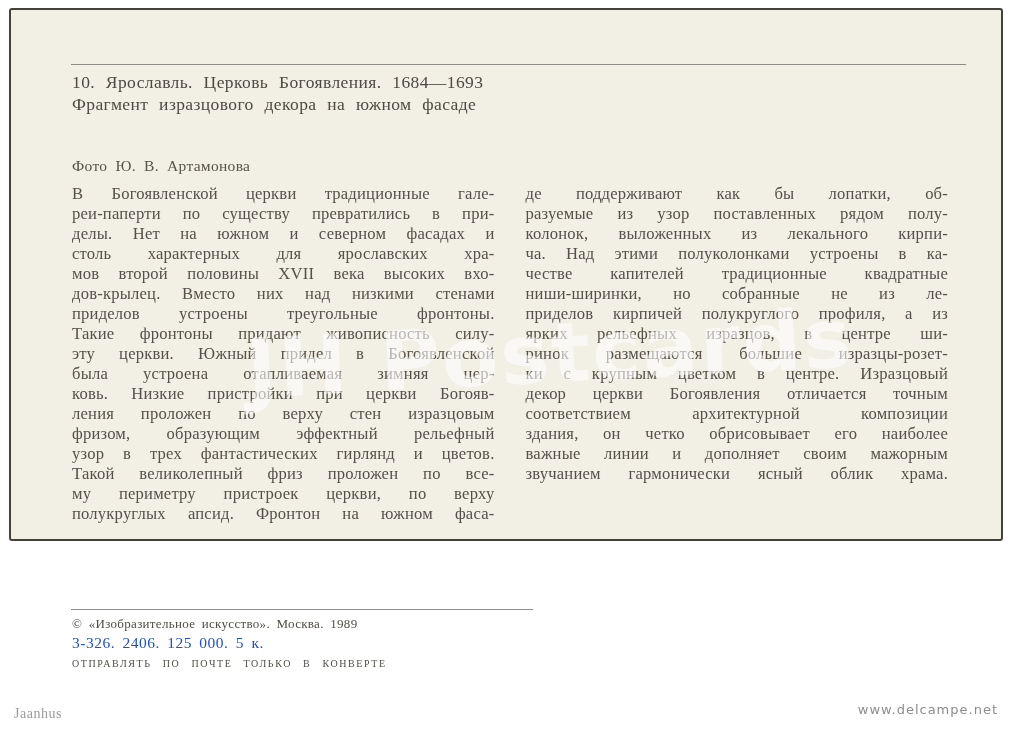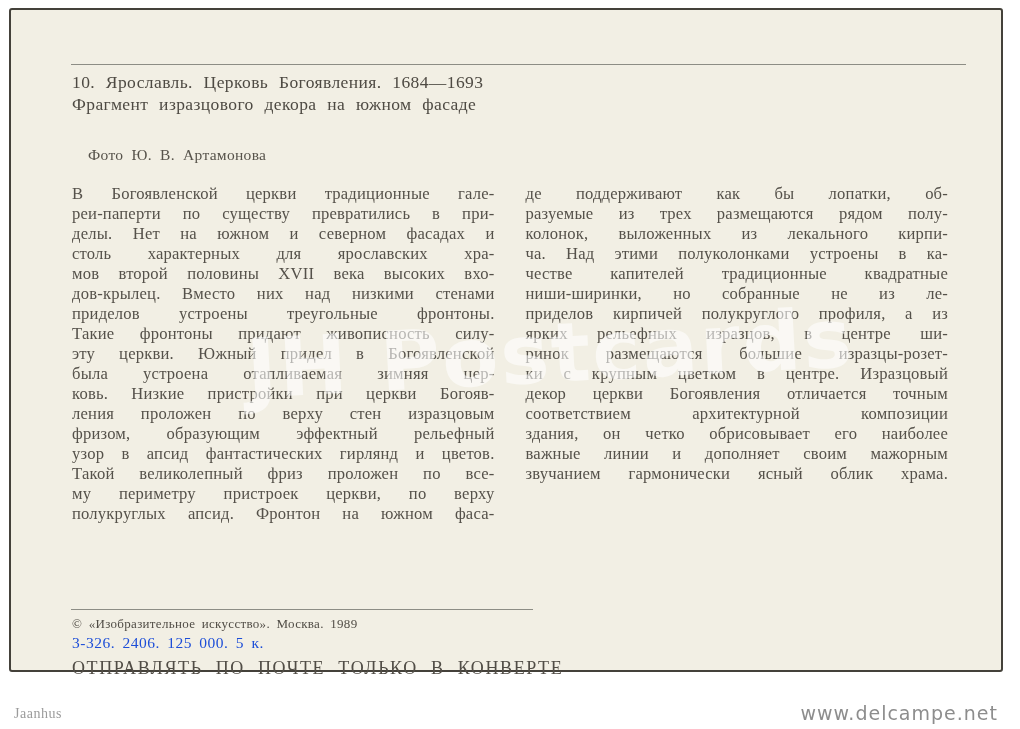--- a/index.html
+++ b/index.html
@@ -6,41 +6,41 @@
   body {
     width: 1020px; height: 729px;
     background: #ffffff;
     position: relative;
     overflow: hidden;
     font-family: "Liberation Serif", serif;
   }
   .card {
     position: absolute;
     left: 9px; top: 8px;
-    width: 994px; height: 664px;
+    width: 994px; height: 533px;
     background: #f2efe4;
     border: 2px solid #44413a;
     border-radius: 3px;
     box-sizing: border-box;
     padding-left: 20px;
   }
   .rule { position: absolute; height: 1px; background: #8d8d85; }
   .rule-top   { left: 60px; top: 54px; width: 895px; }
   .rule-imprint { left: 60px; top: 599px; width: 462px; }
 
   .caption {
     position: absolute; left: 61px; top: 61px; width: 560px;
     font-size: 17.5px; line-height: 22px;
     color: #4e4a43;
     word-spacing: 6px; letter-spacing: 0.4px;
   }
   .credit {
-    position: absolute; left: 61px; top: 136px;
+    position: absolute; left: 61px; top: 147px;
     font-size: 15.5px; color: #57534b;
-    word-spacing: 4px; letter-spacing: 0.3px; margin-left: 16px;
+    word-spacing: 4px; letter-spacing: 0.3px;
   }
   .columns {
     position: absolute; left: 61px; top: 174px;
     width: 876px;
     display: flex; gap: 31px; justify-content: center;
   }
   .col { width: 426px; color: #55514a; }
   .col .line {
     font-size: 16.6px; line-height: 20px;
     text-align: justify; text-align-last: justify;
@@ -52,42 +52,42 @@
     font-size: 13px; color: #514d46;
     word-spacing: 3px; letter-spacing: 0.3px;
   }
   .edition {
     position: absolute; left: 61px; top: 624px;
     font-size: 15.5px; color: #1d4ed8;
     word-spacing: 3px; letter-spacing: 0.5px;
   }
   .mailing {
     position: absolute; left: 61px; top: 648px;
-    font-size: 18px; color: #514d46;
+    font-size: 10px; color: #514d46;
     letter-spacing: 1.6px; word-spacing: 7px; text-align: right;
   }
   .wm-diag {
     position: absolute; left: 235px; top: 296px;
     font-family: "DejaVu Sans", sans-serif;
     font-size: 82px; font-weight: bold;
     color: rgba(255,255,255,0.58);
     transform: rotate(-3deg);
     letter-spacing: 2px;
     pointer-events: none;
     white-space: nowrap;
   }
   .wm-left {
     position: absolute; left: 14px; top: 706px;
     font-family: Liberation Serif, serif;
     font-size: 14px; color: #9b9b9b; letter-spacing: 0.5px;
   }
   .wm-right {
     position: absolute; right: 22px; top: 702px;
     font-family: "DejaVu Sans", sans-serif;
-    font-size: 19px; color: #8d8d8d; letter-spacing: 1px;
+    font-size: 13px; color: #8d8d8d; letter-spacing: 1px;
   }
 </style>
 </head>
 <body>
 
 <div class="card">
   <div class="rule rule-top"></div>
 
   <div class="caption">
     <div>10.  Ярославль. Церковь Богоявления. 1684—1693</div>
@@ -104,28 +104,28 @@
         <div class="line">столь характерных для ярославских хра-</div>
         <div class="line">мов второй половины XVII века высоких вхо-</div>
         <div class="line">дов-крылец. Вместо них над низкими стенами</div>
         <div class="line">приделов устроены треугольные фронтоны.</div>
         <div class="line">Такие фронтоны придают живописность силу-</div>
         <div class="line">эту церкви. Южный придел в Богоявленской</div>
         <div class="line">была устроена отапливаемая зимняя цер-</div>
         <div class="line">ковь. Низкие пристройки при церкви Богояв-</div>
         <div class="line">ления проложен по верху стен изразцовым</div>
         <div class="line">фризом, образующим эффектный рельефный</div>
-        <div class="line">узор в апсид фантастических гирлянд и цветов.</div>
+        <div class="line">узор в трех фантастических гирлянд и цветов.</div>
         <div class="line">Такой великолепный фриз проложен по все-</div>
         <div class="line">му периметру пристроек церкви, по верху</div>
         <div class="line">полукруглых апсид. Фронтон на южном фаса-</div>
       </div>
     <div class="col">
         <div class="line">де поддерживают как бы лопатки, об-</div>
-        <div class="line">разуемые из трех размещаются рядом полу-</div>
+        <div class="line">разуемые из узор поставленных рядом полу-</div>
         <div class="line">колонок, выложенных из лекального кирпи-</div>
         <div class="line">ча. Над этими полуколонками устроены в ка-</div>
         <div class="line">честве капителей традиционные квадратные</div>
         <div class="line">ниши-ширинки, но собранные не из ле-</div>
         <div class="line">приделов кирпичей полукруглого профиля, а из</div>
         <div class="line">ярких рельефных изразцов, в центре ши-</div>
         <div class="line">ринок размещаются большие изразцы-розет-</div>
         <div class="line">ки с крупным цветком в центре. Изразцовый</div>
         <div class="line">декор церкви Богоявления отличается точным</div>
         <div class="line">соответствием архитектурной композиции</div>

